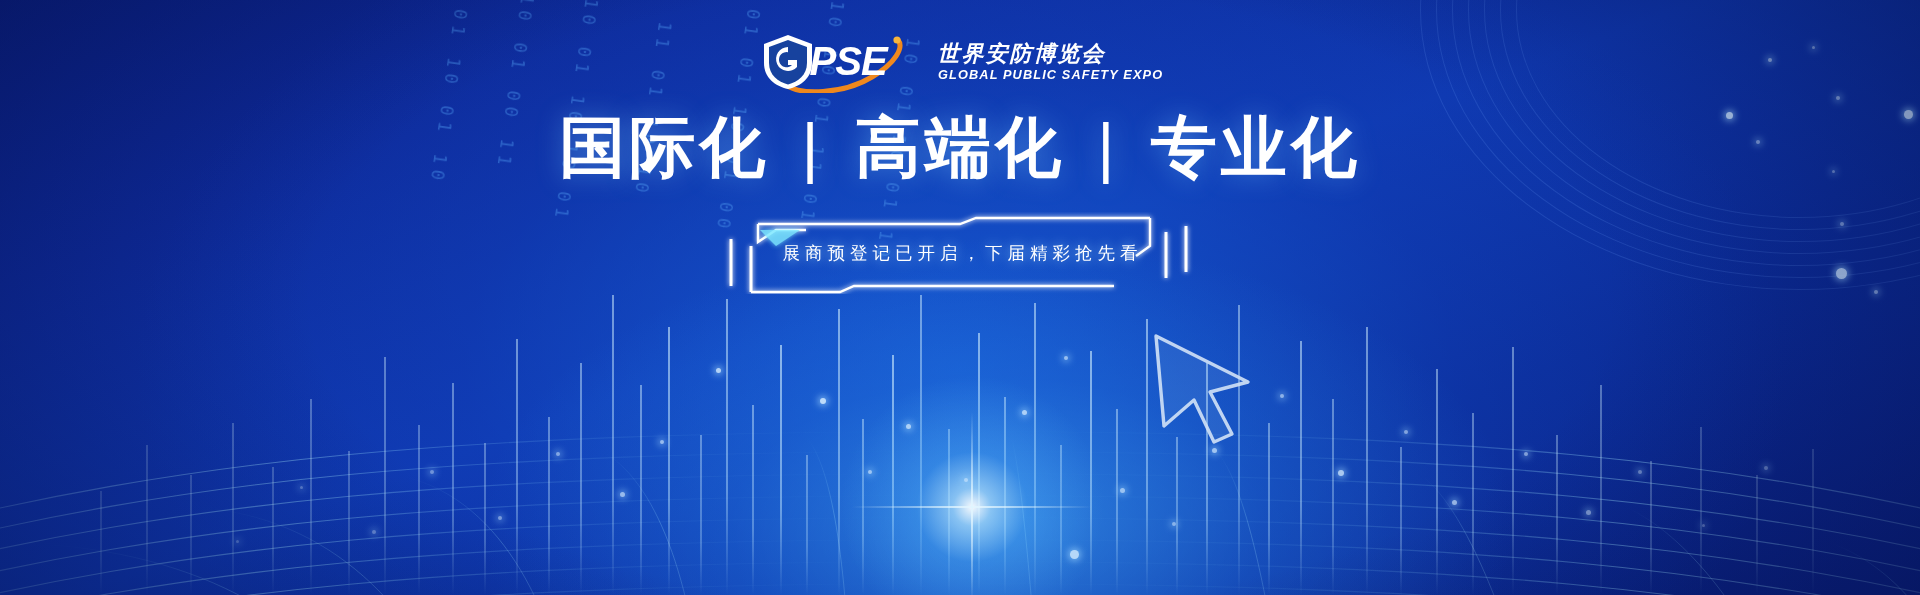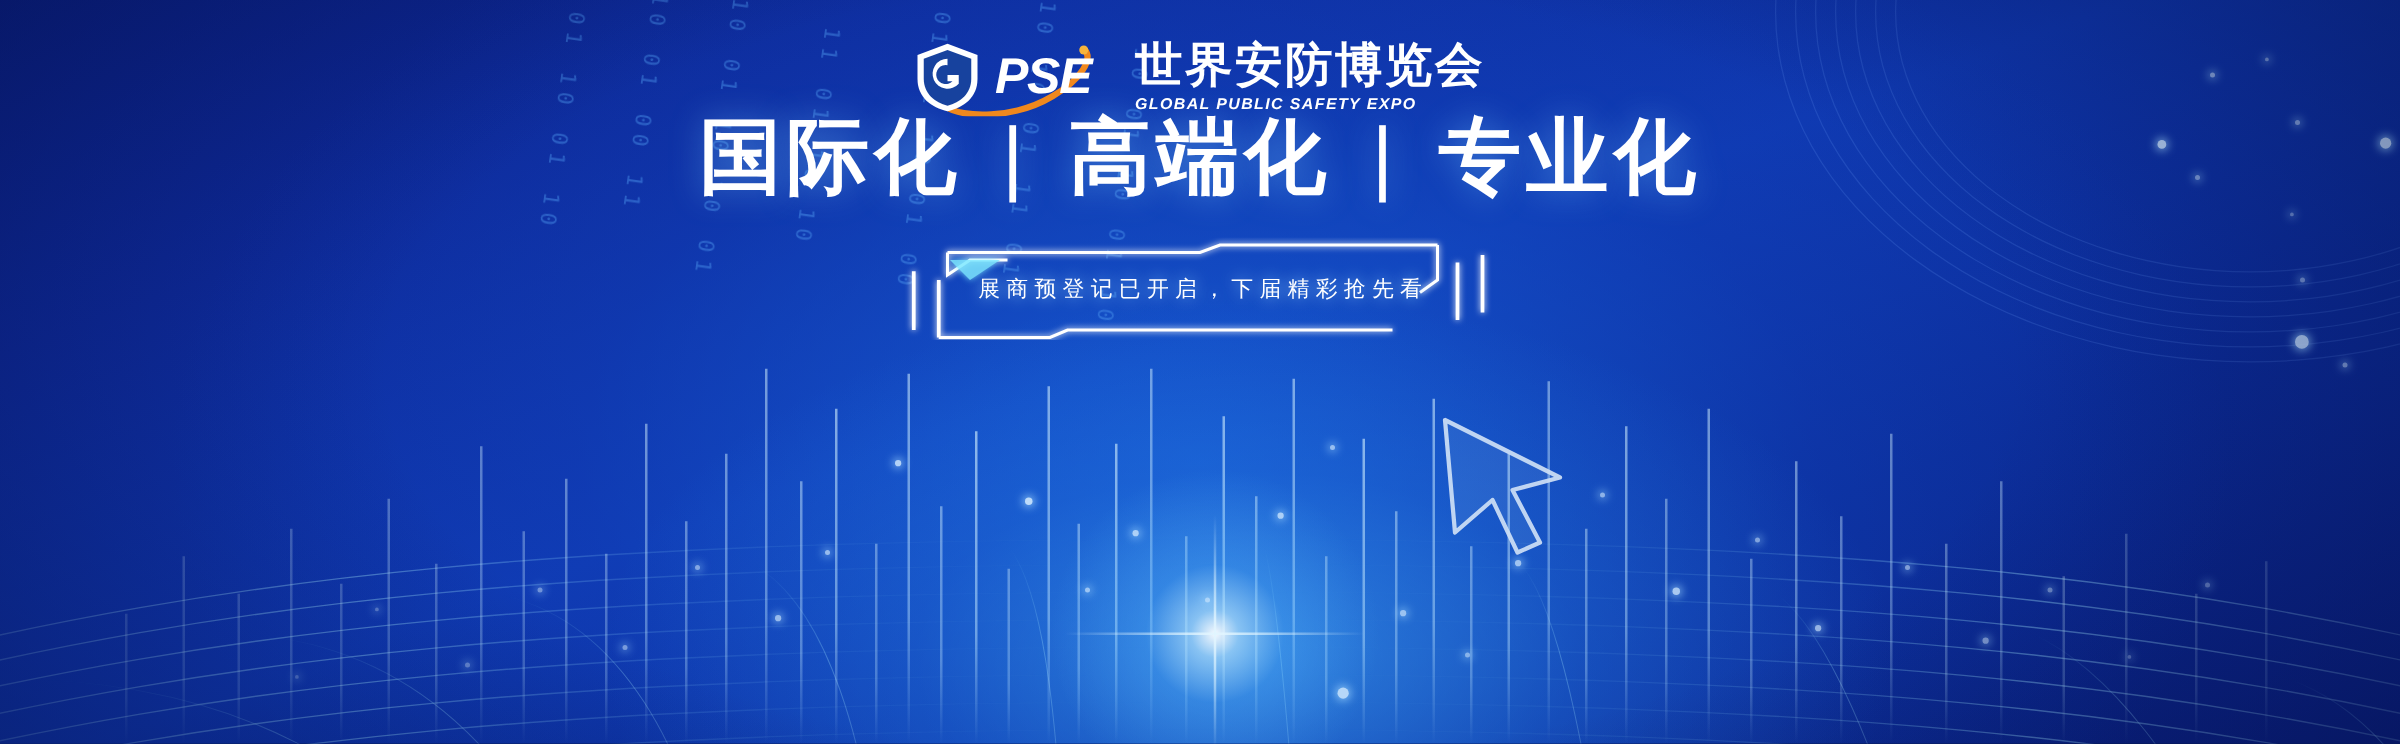--- a/index.html
+++ b/index.html
@@ -38,28 +38,28 @@
   .flare:after{width:2px;height:190px;transform:translate(-50%,-50%);
      background:linear-gradient(180deg,rgba(255,255,255,0),rgba(225,245,255,.9),rgba(255,255,255,0));}
 
   
   .content{position:absolute;inset:0;display:flex;flex-direction:column;align-items:center;}
 
   .logo-row{display:flex;align-items:center;gap:14px;margin-top:33px;}
   .shield{width:52px;height:56px;flex:none;position:relative;}
   .swoosh{position:absolute;left:18px;top:2px;width:138px;height:58px;pointer-events:none;}
   .logo-mark{position:relative;width:178px;height:58px;}
-  .pse{position:absolute;left:64px;top:8px;font-size:40px;font-weight:bold;font-style:italic;
+  .pse{position:absolute;left:48px;top:8px;font-size:40px;font-weight:bold;font-style:italic;
        color:#fff;letter-spacing:-1px;line-height:1;}
   .logo-txt{display:flex;flex-direction:column;justify-content:center;margin-left:-16px;}
-  .logo-cn{font-size:38px;font-weight:bold;color:#fff;letter-spacing:2px;line-height:1.05;}
+  .logo-cn{font-size:22px;font-weight:bold;color:#fff;letter-spacing:2px;font-style:italic;line-height:1.05;}
   .logo-en{font-size:12.5px;font-weight:bold;color:#fff;letter-spacing:1.1px;font-style:italic;
            margin-top:3px;transform:scaleX(1.02);transform-origin:left;}
 
-  .headline{font-size:66px;font-weight:bold;color:#fff;letter-spacing:4px;
+  .headline{margin-top:22px;font-size:66px;font-weight:bold;color:#fff;letter-spacing:4px;
             line-height:1.05;text-shadow:0 0 26px rgba(120,200,255,.45);}
   .headline .bar{font-weight:300;padding:0 10px;}
 
   .subline{margin-top:22px;font-size:26px;color:#eaf4ff;letter-spacing:11px;
            text-indent:11px;font-weight:500;text-shadow:0 0 16px rgba(110,190,255,.5);}
 
   
   .cta-wrap{position:relative;margin-top:30px;width:492px;height:82px;}
   .cta-frame{position:absolute;inset:0;}
   .cta-text{position:absolute;inset:0;display:flex;align-items:center;justify-content:center;

